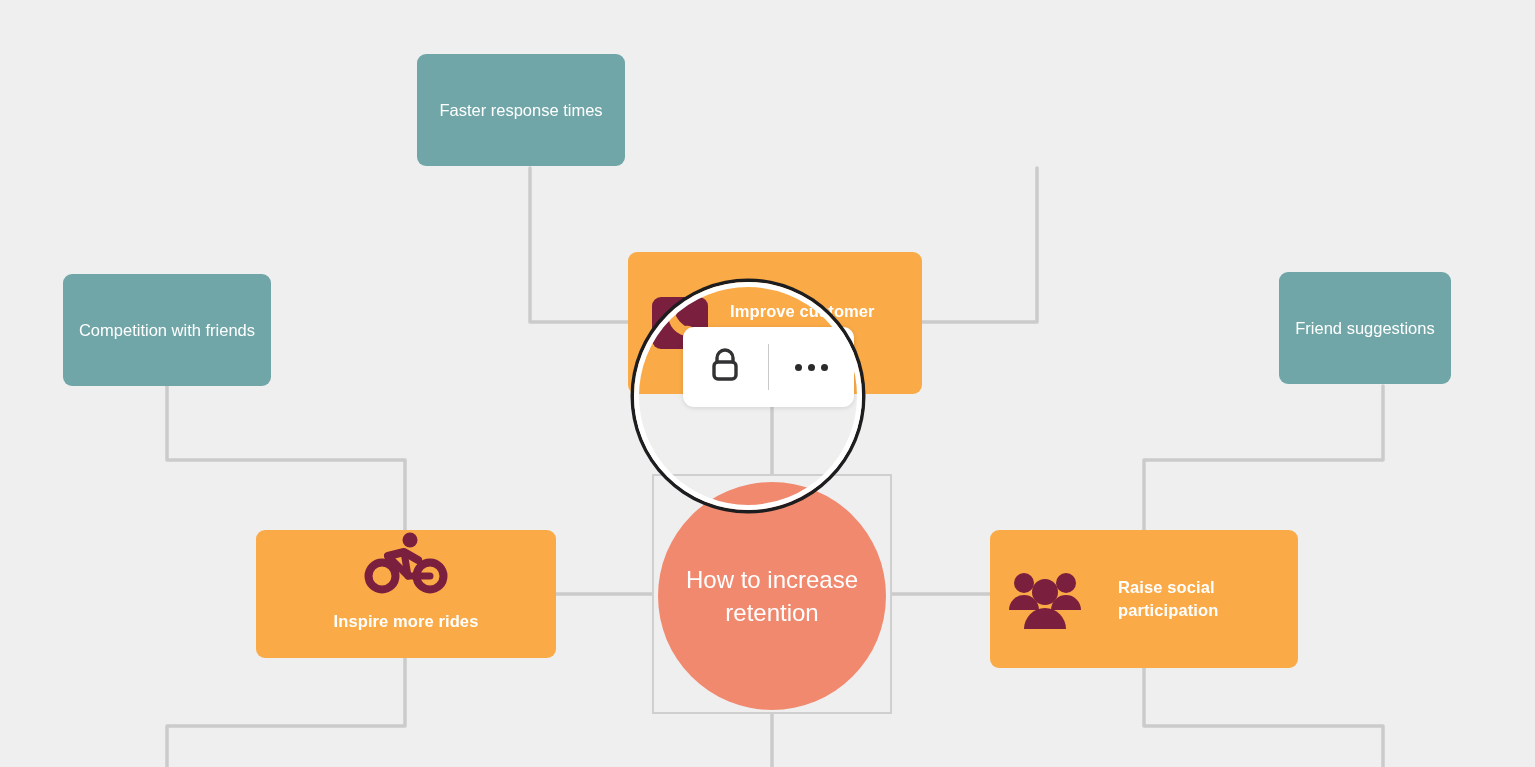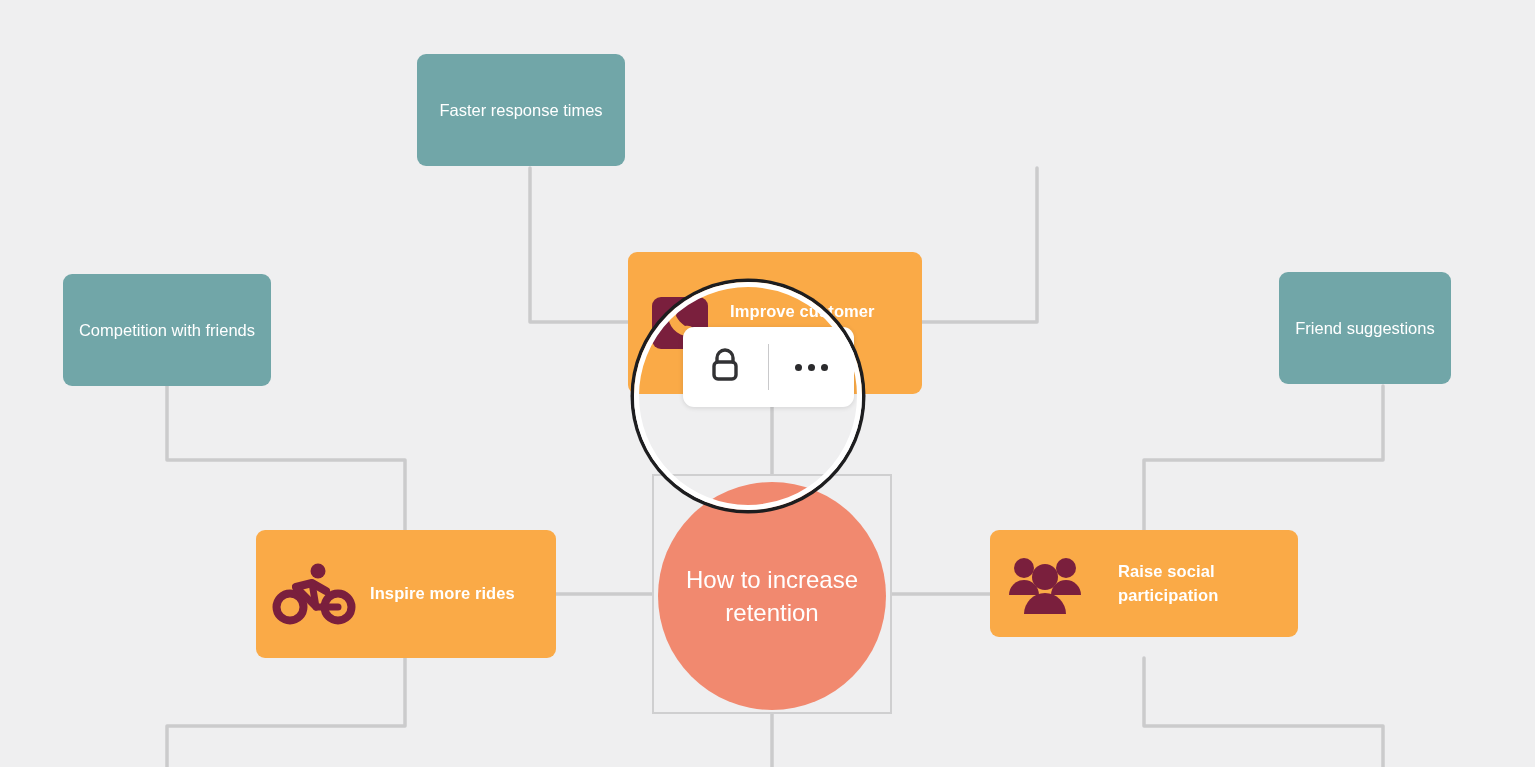--- a/index.html
+++ b/index.html
@@ -192,35 +192,35 @@
   <div class="node branch" id="branch-support" style="left:628px; top:252px; width:294px; height:142px;">
     <span class="node-icon">
       <svg width="72" height="72" viewBox="0 0 72 72" aria-hidden="true">
         <rect x="8" y="10" width="56" height="52" rx="9" fill="#7a1f3d"></rect>
         <path d="M24 26 c0 14 8 22 22 24 l4 -8 c-2 -3 -6 -4 -9 -3 -4 -3 -7 -6 -9 -10 1 -3 1 -7 -2 -9 z" fill="#faaa47"></path>
       </svg>
     </span>
     <span class="node-label" style="max-width:178px;">Improve customer support</span>
   </div>
 
-  <div class="node branch" id="branch-rides" style="left:256px; top:530px; width:300px; height:128px;">
+  <div class="node branch" id="branch-rides" style="left:256px; top:530px; width:300px; height:128px;flex-direction:column;">
     <span class="node-icon">
       <svg width="84" height="66" viewBox="0 0 84 66" aria-hidden="true">
         <circle cx="18" cy="46" r="13.5" fill="none" stroke="#7a1f3d" stroke-width="8"></circle>
         <circle cx="66" cy="46" r="13.5" fill="none" stroke="#7a1f3d" stroke-width="8"></circle>
         <circle cx="46" cy="10" r="7.5" fill="#7a1f3d"></circle>
         <path d="M24 26 L40 22 L54 30" fill="none" stroke="#7a1f3d" stroke-width="8" stroke-linecap="round" stroke-linejoin="round"></path>
         <path d="M40 22 L44 46 L66 46" fill="none" stroke="#7a1f3d" stroke-width="7" stroke-linecap="round" stroke-linejoin="round"></path>
         <path d="M24 26 L44 46" fill="none" stroke="#7a1f3d" stroke-width="7" stroke-linecap="round"></path>
       </svg>
     </span>
     <span class="node-label" style="max-width:150px;">Inspire more rides</span>
   </div>
 
-  <div class="node branch" id="branch-social" style="left:990px; top:530px; width:308px; height:107px;gap:34px;">
+  <div class="node branch" id="branch-social" style="left:990px; top:530px; width:308px; height:138px;gap:34px;">
     <span class="node-icon">
       <svg width="78" height="64" viewBox="0 0 78 64" aria-hidden="true">
         <circle cx="18" cy="16" r="10" fill="#7a1f3d"></circle>
         <path d="M3 43 a15 15 0 0 1 30 0 z" fill="#7a1f3d"></path>
         <circle cx="60" cy="16" r="10" fill="#7a1f3d"></circle>
         <path d="M45 43 a15 15 0 0 1 30 0 z" fill="#7a1f3d"></path>
         <circle cx="39" cy="25" r="13" fill="#7a1f3d"></circle>
         <path d="M18 62 a21 21 0 0 1 42 0 z" fill="#7a1f3d"></path>
       </svg>
     </span>

